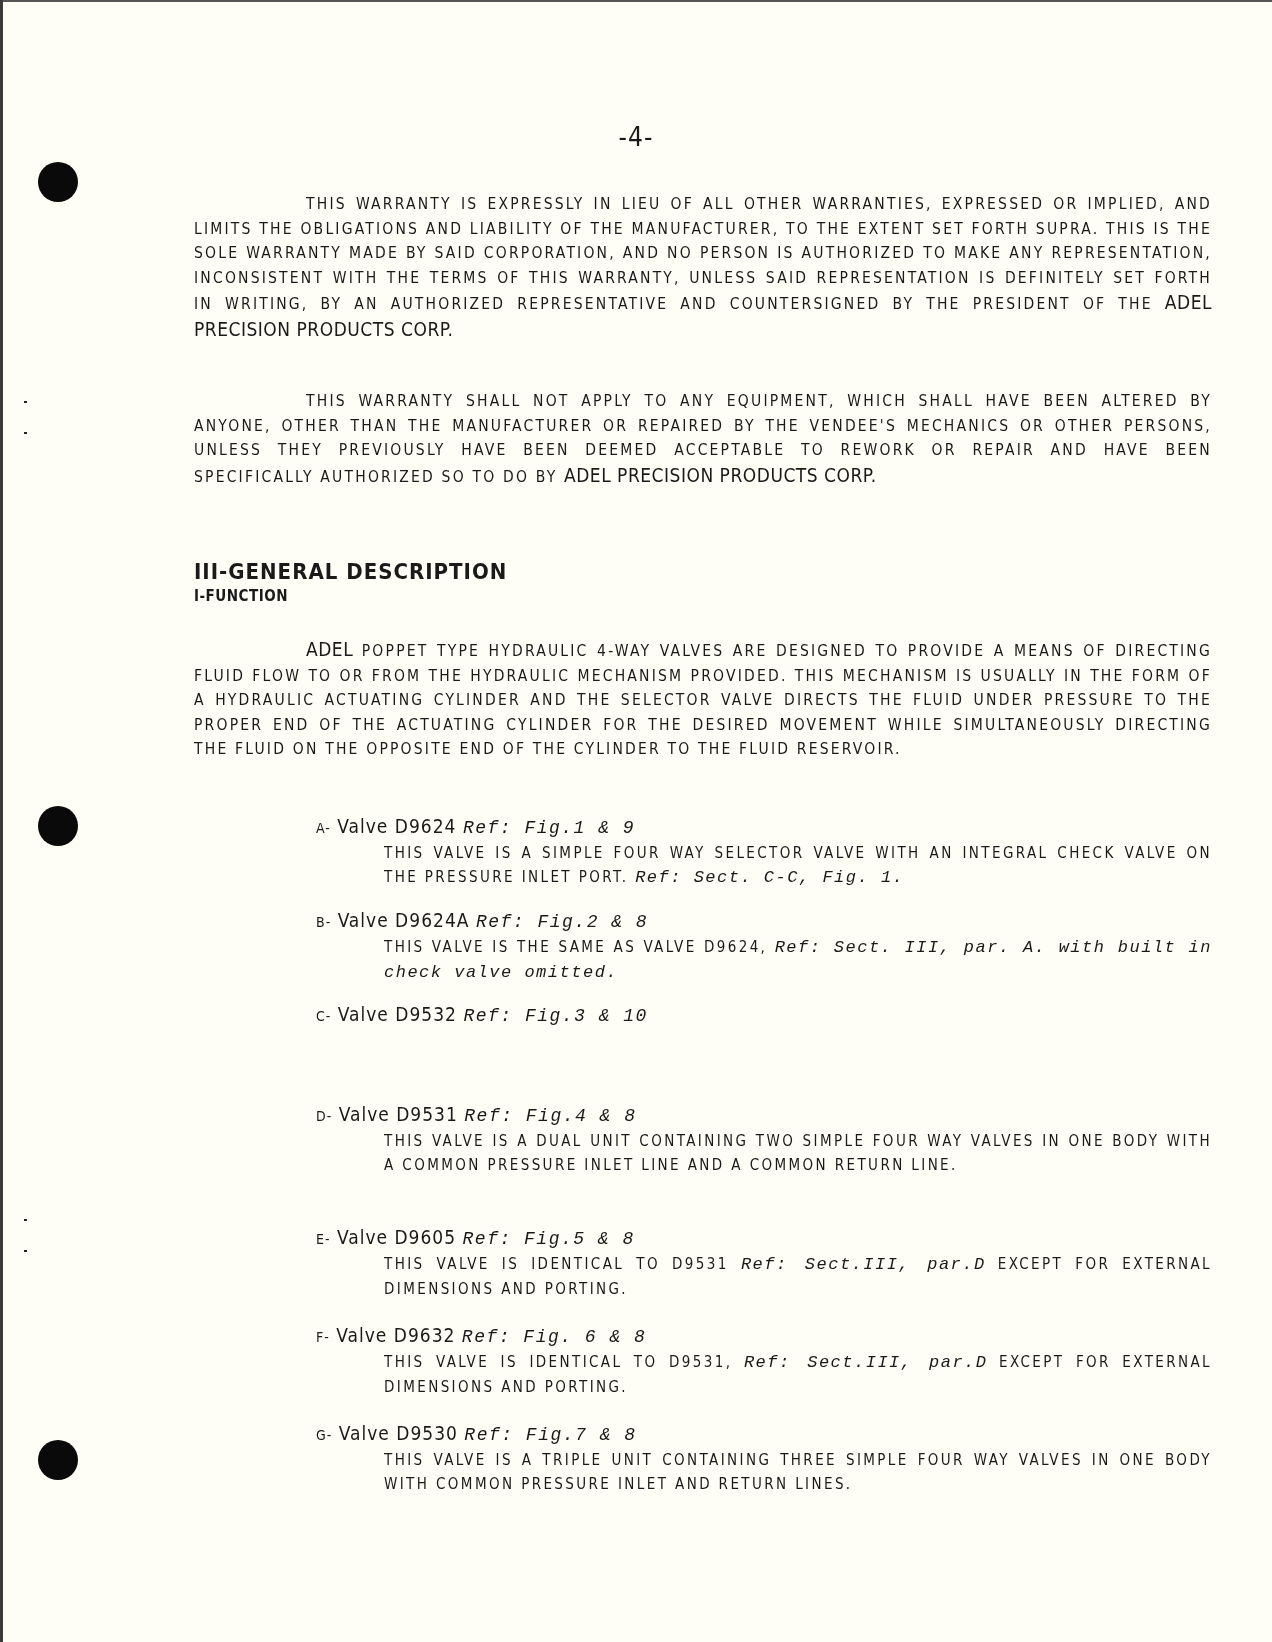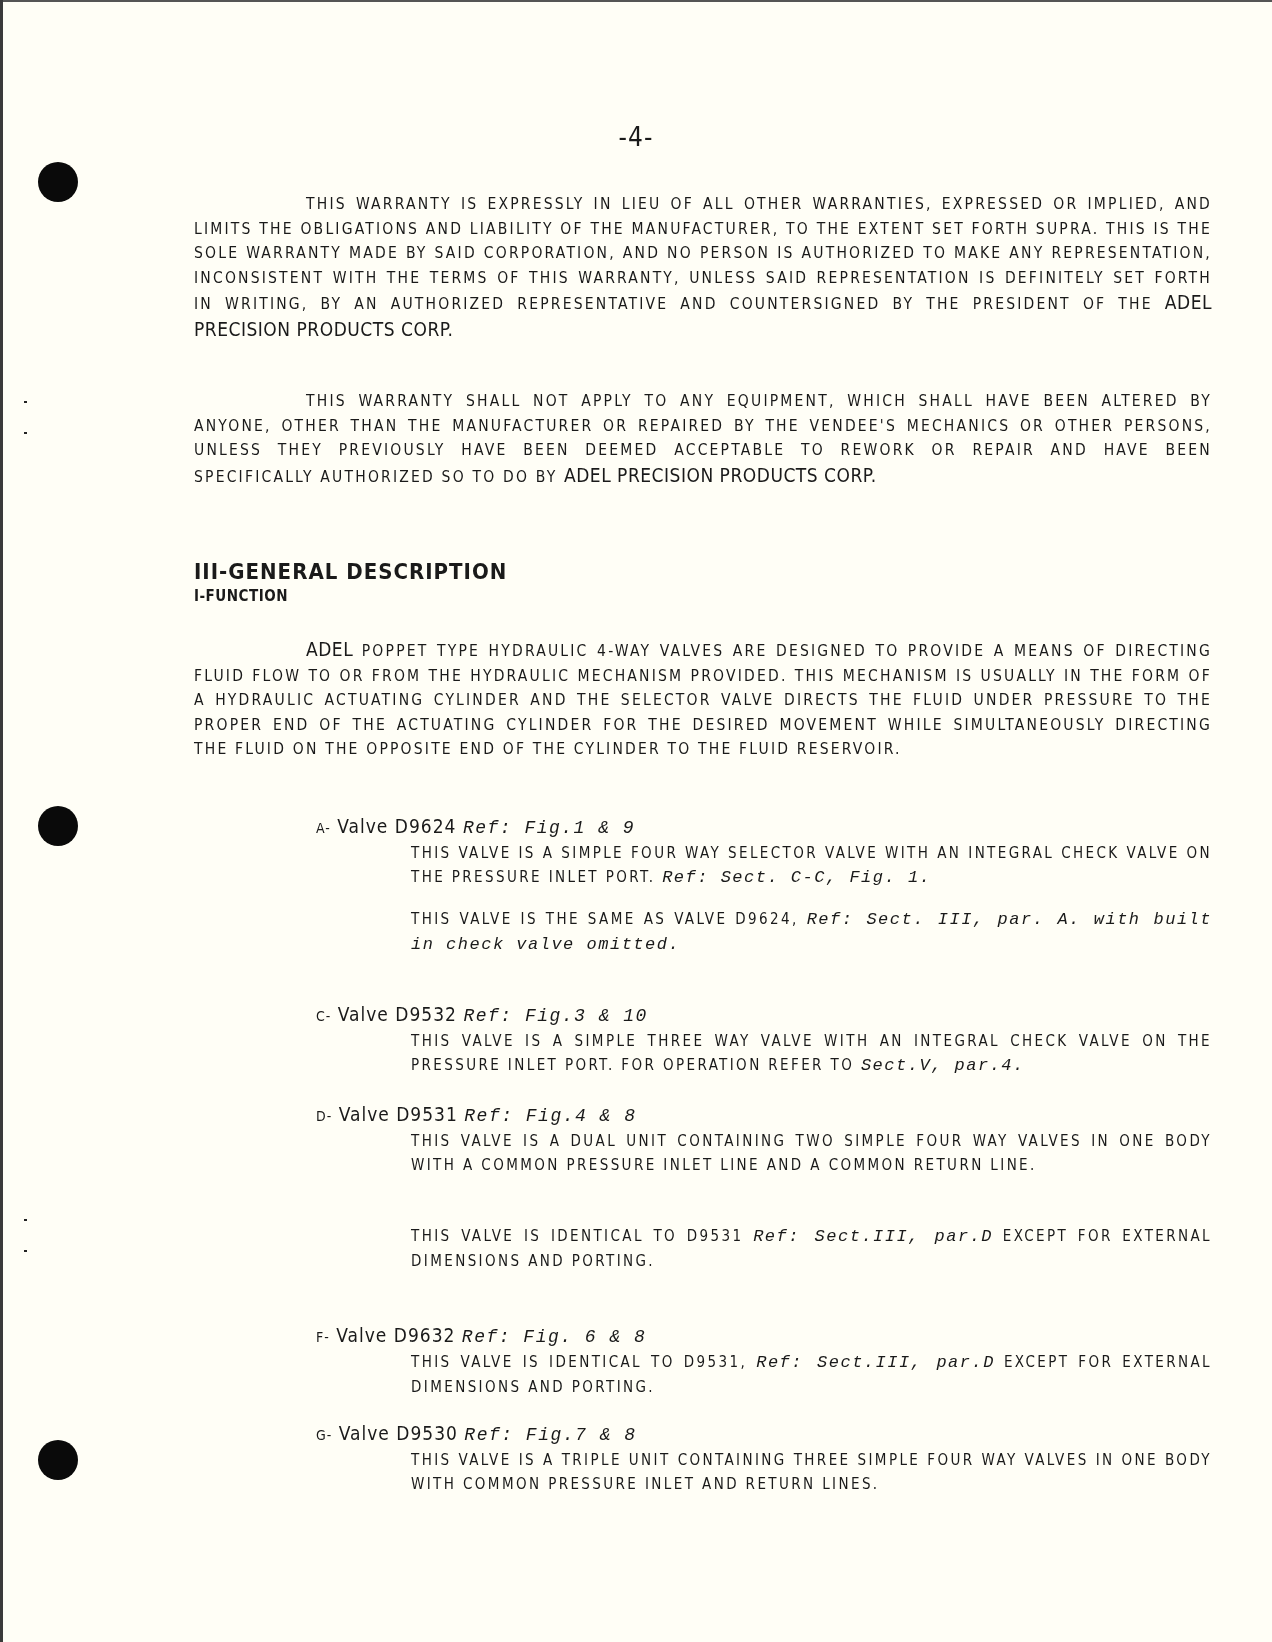--- a/index.html
+++ b/index.html
@@ -21,21 +21,21 @@
   }
   .para .indent { display: inline-block; width: 112px; }
   .caps-big { font-size: 19px; letter-spacing: 0.5px; }
   .heading { position: absolute; left: 194px; font-size: 22px; font-weight: bold; letter-spacing: 1px; margin-top: 24px; }
   .subheading { position: absolute; left: 194px; font-size: 15px; font-weight: bold; letter-spacing: 0.5px; }
   .item { position: absolute; left: 316px; width: 896px; }
   .item-head { font-size: 19px; letter-spacing: 1px; line-height: 26px; }
   .item-head .letter { font-size: 14px; letter-spacing: 1px; }
   .item-head .ref, .ital { font-family: Liberation Mono, monospace; font-style: italic; font-size: 18px; letter-spacing: 1.5px; text-transform: none; }
   .item-body {
-    margin-left: 95px; font-size: 15px; letter-spacing: 2.4px; line-height: 24px;
+    margin-left: 68px; font-size: 15px; letter-spacing: 2.4px; line-height: 24px;
     text-transform: uppercase; text-align: justify;
   }
   .item-body .ital { font-size: 17px; }
 </style>
 </head>
 <body>
 
 <div class="edge-top"></div>
 <div class="edge-left"></div>
 
@@ -66,34 +66,35 @@
   <span class="indent"></span><span class="caps-big">ADEL</span>
   <span>Poppet Type Hydraulic 4-Way Valves are designed to provide a means of directing fluid flow to or from the hydraulic mechanism provided. This mechanism is usually in the form of a hydraulic actuating cylinder and the selector valve directs the fluid under pressure to the proper end of the actuating cylinder for the desired movement while simultaneously directing the fluid on the opposite end of the cylinder to the fluid reservoir.</span>
 </div>
 
 <div class="item" style="top:813px">
   <div class="item-head"><span class="letter">A-</span> <span>Valve D9624</span> <span class="ref">Ref: Fig.1 &amp; 9</span></div>
   <div class="item-body"><span>This valve is a simple four way selector valve with an integral check valve on the pressure inlet port.</span> <span class="ital">Ref: Sect. C-C, Fig. 1.</span></div>
 </div>
 
 <div class="item" style="top:907px">
+  <div class="item-head"><span class="letter">B-</span> <span>Valve D9624A</span> <span class="ref">Ref: Fig.2 &amp; 8</span></div>
   <div class="item-body"><span>This valve is the same as valve D9624,</span> <span class="ital">Ref: Sect. III, par. A. with built in check valve omitted.</span></div>
 </div>
 
 <div class="item" style="top:1001px">
   <div class="item-head"><span class="letter">C-</span> <span>Valve D9532</span> <span class="ref">Ref: Fig.3 &amp; 10</span></div>
-  <div class="item-body"><span>This valve is a simple three way valve with an integral check valve on the pressure inlet port. For operation refer to</span> <span class="ital">Sect.V, par.4.</span></div>
 </div>
 
 <div class="item" style="top:1101px">
   <div class="item-head"><span class="letter">D-</span> <span>Valve D9531</span> <span class="ref">Ref: Fig.4 &amp; 8</span></div>
   <div class="item-body"><span>This valve is a dual unit containing two simple four way valves in one body with a common pressure inlet line and a common return line.</span></div>
 </div>
 
 <div class="item" style="top:1224px">
+  <div class="item-head"><span class="letter">E-</span> <span>Valve D9605</span> <span class="ref">Ref: Fig.5 &amp; 8</span></div>
   <div class="item-body"><span>This valve is identical to D9531</span> <span class="ital">Ref: Sect.III, par.D</span> <span>except for external dimensions and porting.</span></div>
 </div>
 
 <div class="item" style="top:1322px">
   <div class="item-head"><span class="letter">F-</span> <span>Valve D9632</span> <span class="ref">Ref: Fig. 6 &amp; 8</span></div>
   <div class="item-body"><span>This valve is identical to D9531,</span> <span class="ital">Ref: Sect.III, par.D</span> <span>except for external dimensions and porting.</span></div>
 </div>
 
 <div class="item" style="top:1420px">
   <div class="item-head"><span class="letter">G-</span> <span>Valve D9530</span> <span class="ref">Ref: Fig.7 &amp; 8</span></div>

